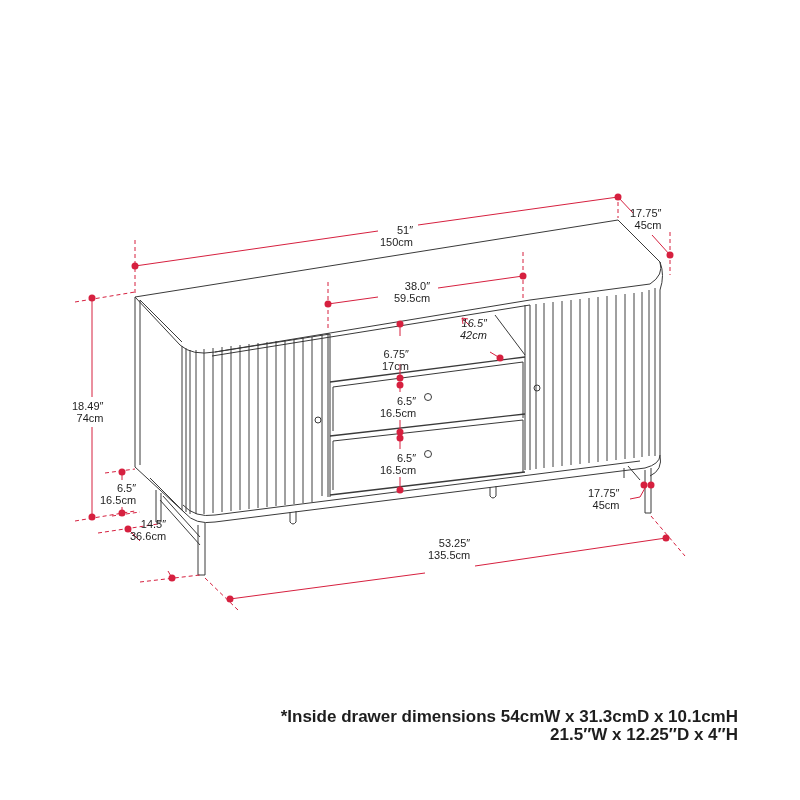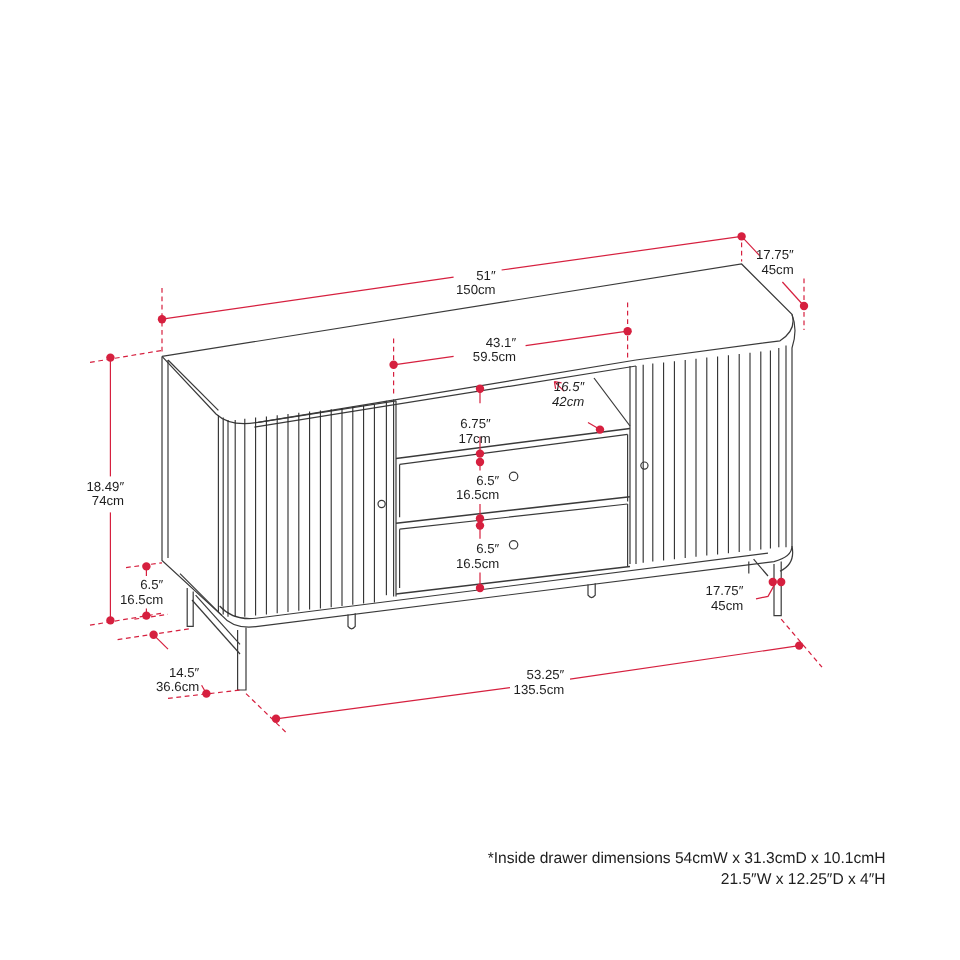--- a/index.html
+++ b/index.html
@@ -2,21 +2,21 @@
 <html><head>
   <meta charset="utf-8">
   <style>
     html, body { margin: 0; padding: 0; background: #ffffff; }
     body { width: 800px; height: 800px; position: relative; overflow: hidden;
            font-family: "Liberation Sans", "DejaVu Sans", sans-serif; color: #222; }
     #stage { position: absolute; left: 0; top: 0; width: 800px; height: 800px; }
     .lbl { position: absolute; font-size: 11px; line-height: 12px; text-align: right;
            color: #1e1e1e; white-space: nowrap; background: transparent; }
     .lbl span { display: block; }
-    .note { position: absolute; right: 62px; font-size: 13px; color: #1e1e1e; text-align: right; white-space: nowrap; }
+    .note { position: absolute; right: 62px; font-size: 17px; color: #1e1e1e; text-align: right; white-space: nowrap; font-weight: bold; }
   </style>
 </head>
 <body>
 
 <div id="stage">
   <svg width="800" height="800" viewBox="0 0 800 800">
     <defs>
       <style>
         .ln { stroke:#3a3a3a; stroke-width:1; fill:none; }
         .ln2 { stroke:#3a3a3a; stroke-width:1.3; fill:none; }
@@ -203,21 +203,21 @@
   
   <div class="lbl" style="left:380px; top:224px;">
     <span>51″</span>
     <span>150cm</span>
   </div>
   <div class="lbl" style="left:630px; top:207px;">
     <span>17.75″</span>
     <span>45cm</span>
   </div>
   <div class="lbl" style="left:394px; top:280px;">
-    <span>43.1″</span>
+    <span>38.0″</span>
     <span>59.5cm</span>
   </div>
   <div class="lbl" style="left:460px; top:317px;font-style:italic;">
     <span>16.5″</span>
     <span>42cm</span>
   </div>
   <div class="lbl" style="left:382px; top:348px;">
     <span>6.75″</span>
     <span>17cm</span>
   </div>
@@ -230,25 +230,25 @@
     <span>16.5cm</span>
   </div>
   <div class="lbl" style="left:72px; top:400px;">
     <span>18.49″</span>
     <span>74cm</span>
   </div>
   <div class="lbl" style="left:100px; top:482px;">
     <span>6.5″</span>
     <span>16.5cm</span>
   </div>
-  <div class="lbl" style="left:130px; top:555px;">
+  <div class="lbl" style="left:130px; top:518px;">
     <span>14.5″</span>
     <span>36.6cm</span>
   </div>
-  <div class="lbl" style="left:428px; top:557px;">
+  <div class="lbl" style="left:428px; top:537px;">
     <span>53.25″</span>
     <span>135.5cm</span>
   </div>
   <div class="lbl" style="left:588px; top:487px;">
     <span>17.75″</span>
     <span>45cm</span>
   </div>
 
   <div class="note" style="top:707px;">*Inside drawer dimensions 54cmW x 31.3cmD x 10.1cmH</div>
   <div class="note" style="top:725px;">21.5″W x 12.25″D x 4″H</div>

